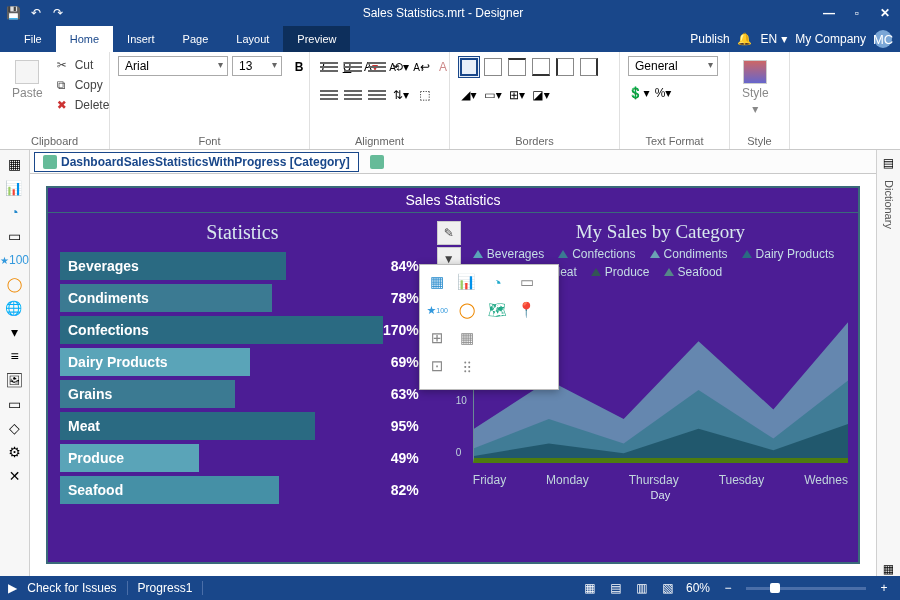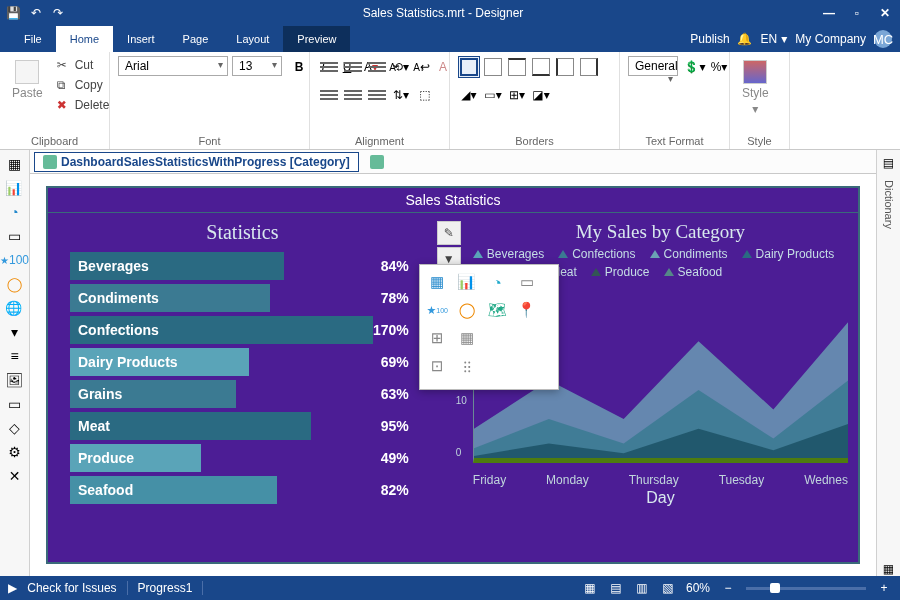--- a/index.html
+++ b/index.html
@@ -46,39 +46,39 @@
 .ltool .t{width:20px;height:20px;cursor:pointer;display:flex;align-items:center;justify-content:center;font-size:14px}
 .canvas-area{flex:1;display:flex;flex-direction:column;overflow:hidden}
 .doctabs{height:24px;border-bottom:1px solid #c9c9c9;display:flex;align-items:center;padding-left:4px;gap:2px;background:#fcfcfc}
 .doctab{display:flex;align-items:center;gap:4px;padding:2px 8px;border:1px solid transparent;cursor:pointer;font-size:12px;color:#444}
 .doctab.active{border:1px solid #19478a;color:#19478a;font-weight:bold;background:#fff}
 .doctab .dico{width:14px;height:14px;background:linear-gradient(#6b9,#6b9);border-radius:2px}
 .canvas{flex:1;background:#fff;padding:12px 16px;overflow:hidden;position:relative}
 .dash{background:#4c1d95;border:2px solid #3a6a7a;height:100%;position:relative;color:#fff}
 .dash-title{text-align:center;padding:4px 0;font-size:14px;border-bottom:1px solid #3a6a7a}
 .dash-body{display:flex;height:calc(100% - 26px)}
-.dash-left{width:48%;padding:8px 22px}
+.dash-left{width:48%;padding:8px 12px}
 .dash-left h3{text-align:center;font-weight:normal;font-size:20px;font-family:serif;margin-bottom:8px;color:#d8e8ee}
 .bars{display:flex;flex-direction:column;gap:4px}
 .barrow{display:flex;align-items:center;height:28px;position:relative}
 .bar{height:100%;display:flex;align-items:center;padding-left:8px;font-weight:bold;font-size:14px}
 .barval{margin-left:auto;padding-right:6px;font-weight:bold;font-size:14px}
 .dash-mid{width:26px;display:flex;flex-direction:column;gap:2px;padding-top:8px}
 .midbtn{width:24px;height:24px;background:#f0f0f0;border:1px solid #ccc;display:flex;align-items:center;justify-content:center;cursor:pointer;color:#444}
 .midbtn.active{border:1px solid #19478a;background:#fff}
 .dash-right{flex:1;padding:8px 10px;position:relative}
 .dash-right h3{text-align:center;font-weight:normal;font-size:19px;font-family:serif;color:#d8e8ee;margin-bottom:4px}
 .legend{display:flex;flex-wrap:wrap;gap:4px 14px;font-size:11px;margin-bottom:4px;color:#c5dde5}
 .legend span{display:inline-flex;align-items:center;gap:4px}
 .lgsw{width:0;height:0;border-left:5px solid transparent;border-right:5px solid transparent;border-bottom:8px solid currentColor;display:inline-block}
 .chart{height:180px;position:relative;border-left:1px solid #6a8a95;border-bottom:5px solid #4d7c0f}
 .yax{position:absolute;left:-18px;font-size:10px;color:#c0d5dc}
 .chart svg{width:100%;height:100%}
 .xlabels{display:flex;justify-content:space-between;font-size:10px;color:#c0d5dc;padding-top:10px}
-.xtitle{text-align:center;font-size:16px;color:#d8e8ee;margin-top:2px}
+.xtitle{text-align:center;font-size:11px;color:#d8e8ee;margin-top:2px}
 .popup{position:absolute;top:90px;left:46%;width:140px;background:#fff;border:1px solid #bbb;box-shadow:0 2px 8px rgba(0,0,0,.3);padding:6px;z-index:10}
 .popup .prow{display:flex;gap:8px;margin-bottom:6px}
 .popup .pico{width:22px;height:22px;display:flex;align-items:center;justify-content:center;cursor:pointer;font-size:15px}
 .rpanel{width:24px;background:#f7f7f7;border-left:1px solid #d0d0d0;display:flex;flex-direction:column;align-items:center;gap:6px;padding-top:6px}
 .rtab{writing-mode:vertical-rl;font-size:11px;color:#555;cursor:pointer;padding:4px 2px}
 .statusbar{height:24px;background:#19478a;color:#fff;display:flex;align-items:center;padding:0 8px;gap:10px;font-size:11px}
 .statusbar .sep{width:1px;height:14px;background:#4a6ea8}
 .statusbar .spacer{flex:1}
 .statusbar .sicon{width:16px;height:16px;cursor:pointer;display:inline-flex;align-items:center;justify-content:center}
 .slider{width:120px;height:3px;background:#4a6ea8;position:relative}
@@ -234,21 +234,21 @@
         <span class="tbtn">◢▾</span>
         <span class="tbtn">▭▾</span>
         <span class="tbtn">⊞▾</span>
         <span class="tbtn">◪▾</span>
       </div>
     </div>
     <div class="label">Borders</div>
   </div>
 
   <div class="rgroup" style="width:110px">
-    <div class="body" style="flex-direction:row;gap:6px">
+    <div class="body" style="flex-direction:column;gap:6px">
       <div class="combo" style="width:90px">General</div>
       <div class="btnrow">
         <span class="tbtn">💲▾</span>
         <span class="tbtn">%▾</span>
       </div>
     </div>
     <div class="label">Text Format</div>
   </div>
 
   <div class="rgroup" style="width:60px">

